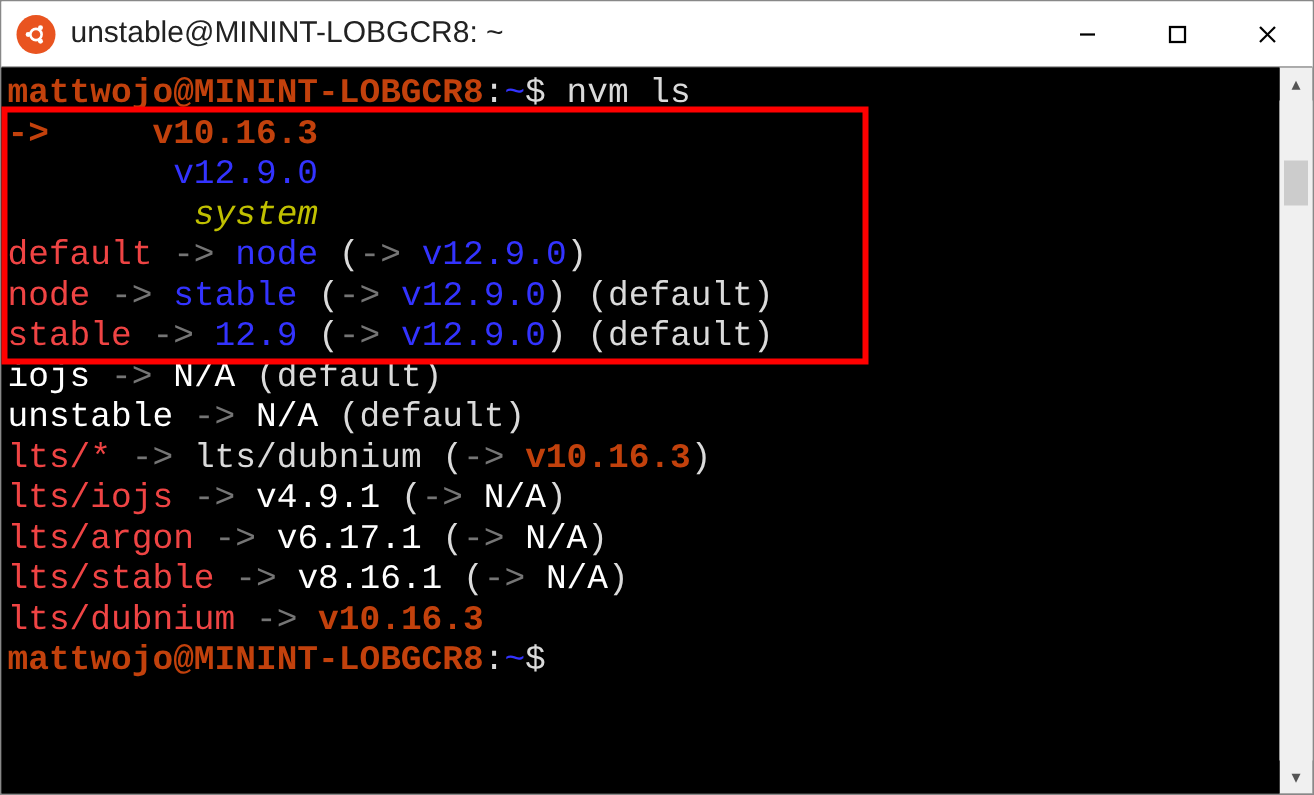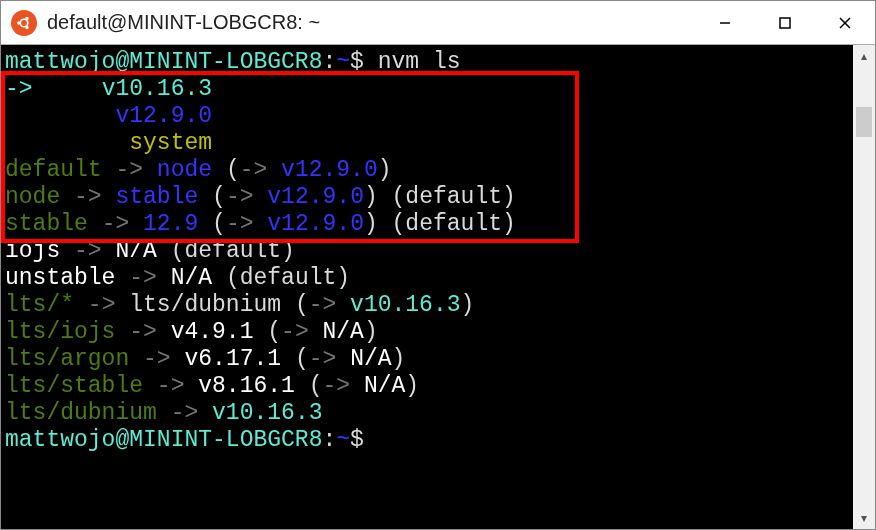--- a/index.html
+++ b/index.html
@@ -105,43 +105,43 @@
     .highlight-box {
       position: absolute;
       border: 4px solid #ff0000;
       pointer-events: none;
       top: 26px;
       left: 0px;
       width: 578px;
       height: 172px;
     }
     
-    .g { color: #5eead4; }
-    .c { color: #4d7c0f; }
+    .g { color: #c2410c; font-weight: bold; }
+    .c { color: #ef4444; }
     .b { color: #3333ff; }
-    .y { color: #c0c000; }
+    .y { color: #c0c000; font-style: italic; }
     .r { color: #ffffff; }
     .w { color: #dadada; }
     .gray { color: #757575; }
   </style>
 </head>
 <body>
 
 <div class="window">
   <div class="titlebar">
     <div class="ubuntu-icon">
       <svg viewBox="0 0 24 24">
           <circle cx="12" cy="12" r="11" fill="#E95420"></circle>
           <circle cx="5" cy="12" r="2.2" fill="#fff"></circle>
           <circle cx="16" cy="6" r="2.2" fill="#fff"></circle>
           <circle cx="16" cy="18" r="2.2" fill="#fff"></circle>
           <circle cx="12" cy="12" r="5" fill="none" stroke="#fff" stroke-width="2.3"></circle>
         </svg>
     </div>
-    <div class="title-text">default@MININT-LOBGCR8: ~</div>
+    <div class="title-text">unstable@MININT-LOBGCR8: ~</div>
     <div class="window-controls">
       <div class="win-btn">
           <svg width="14" height="14">
             <line x1="2" y1="7" x2="12" y2="7" stroke="#000" stroke-width="1.5"></line>
           </svg>
         </div>
       <div class="win-btn">
           <svg width="14" height="14">
             <rect x="2" y="2" width="10" height="10" fill="none" stroke="#000" stroke-width="1.5"></rect>
           </svg>

